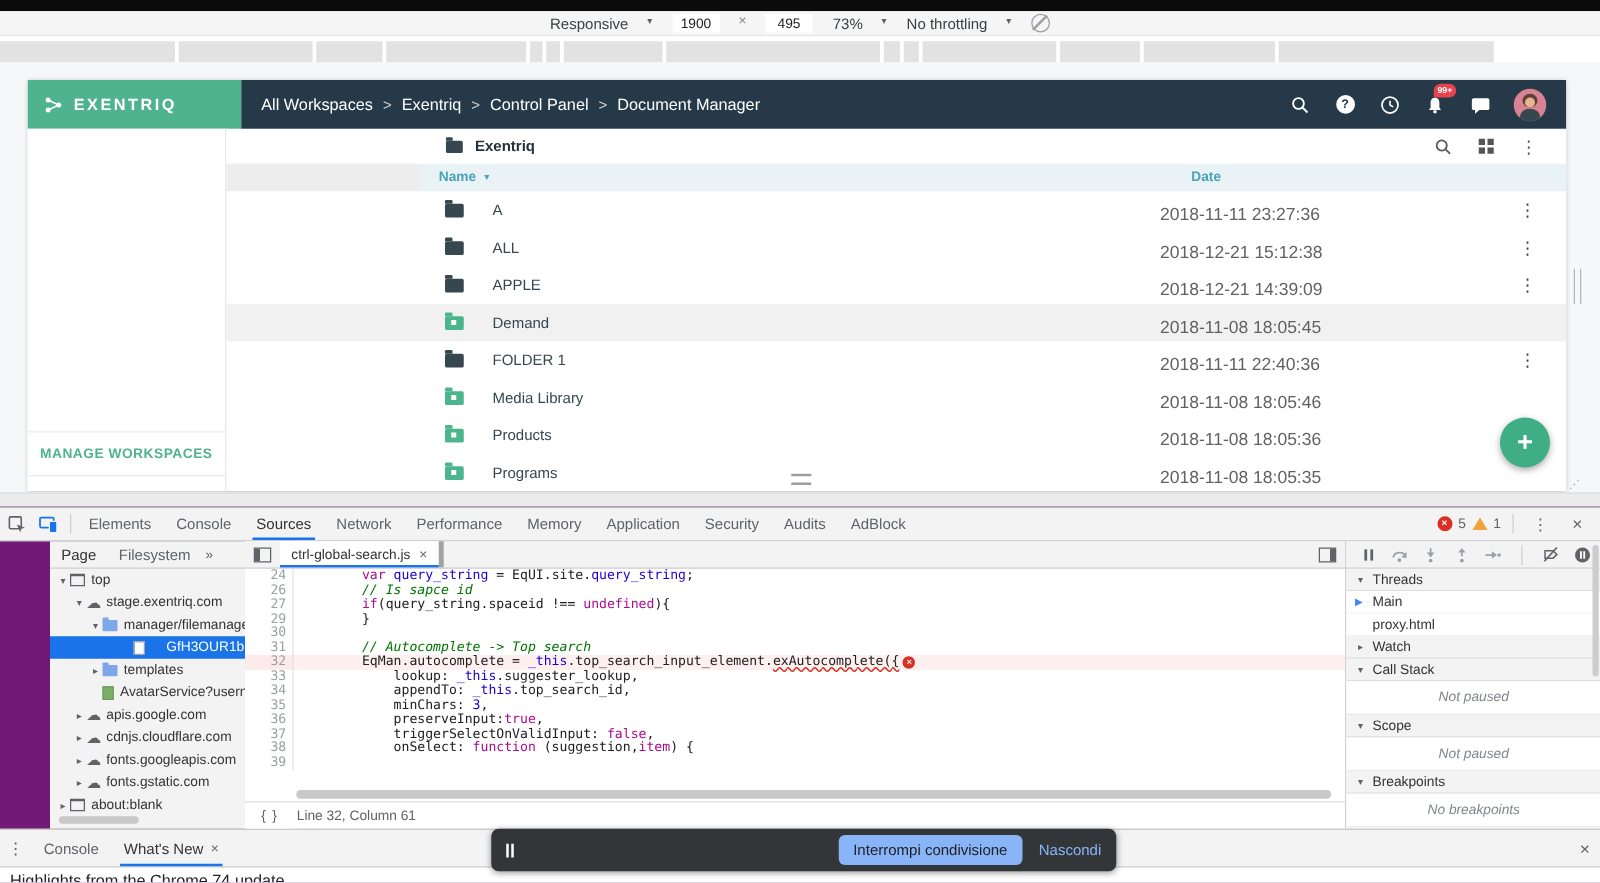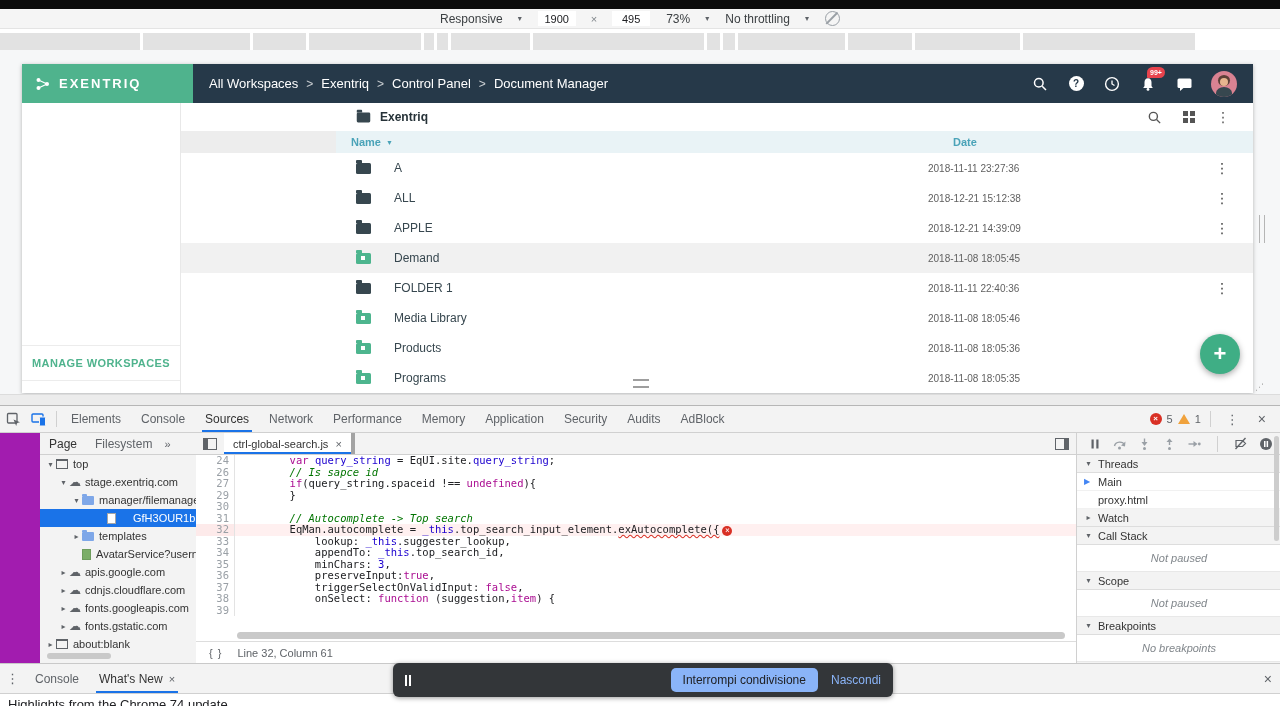--- a/index.html
+++ b/index.html
@@ -4,21 +4,21 @@
 <style>
   html,body{margin:0;padding:0;background:#fff;}
   #stage{position:relative;width:1280px;height:706px;overflow:hidden;background:#fff;
          font-family:"Liberation Sans",sans-serif;-webkit-font-smoothing:antialiased;}
 
   
   .top-black{position:absolute;left:0;top:0;width:1280px;height:9px;background:#0b0b0b;}
   .emu-bar{position:absolute;left:0;top:9px;width:1280px;height:19px;background:#f5f5f5;
            border-bottom:1px solid #e4e4e4;display:flex;align-items:center;justify-content:center;
            gap:16px;font-size:12px;color:#3c4043;}
-  .emu-item{display:flex;align-items:center;gap:15px;}
+  .emu-item{display:flex;align-items:flex-start;gap:15px;}
   .caret{font-size:8px;color:#5f6368;}
   .emu-size{width:38px;height:15px;background:#fff;border:none;text-align:center;font-size:11px;
             color:#202124;font-family:"Liberation Sans",sans-serif;padding:0;}
   .emu-x{color:#80868b;font-size:11px;}
   .rotate-icon{width:13px;height:13px;border:1.5px solid #9aa0a6;border-radius:50%;position:relative;}
   .rotate-icon::after{content:"";position:absolute;left:5px;top:-2px;width:1.5px;height:16px;
                       background:#9aa0a6;transform:rotate(45deg);}
 
   
   .viewport{position:absolute;left:0;top:29px;width:1280px;height:365px;background:#fff;overflow:hidden;}
@@ -67,35 +67,35 @@
   .fm-row.sel{background:#f1f1f1;}
   .folder-ic{width:15px;height:11px;border-radius:1.5px;position:relative;}
   .folder-ic::before{content:"";position:absolute;top:-3px;left:0;width:6px;height:3px;
                      border-radius:1px 1px 0 0;background:inherit;}
   .folder-ic.dark{background:#37474f;}
   .folder-ic.green{background:#4db58e;}
   .folder-ic.green::after{content:"";position:absolute;left:5px;top:3px;width:4px;height:4px;background:#fff;}
   .folder-ic.small{transform:scale(.9);}
   .row-folder{position:absolute;left:175px;top:10px;}
   .row-name{position:absolute;left:213px;top:8px;font-size:12px;color:#37474f;}
-  .row-date{position:absolute;left:747px;top:10px;font-size:10px;color:#616161;}
+  .row-date{position:absolute;left:747px;top:10px;font-size:14px;color:#616161;}
   .row-menu{position:absolute;right:24px;top:7px;font-size:14px;color:#424242;}
   .fab{position:absolute;right:13px;bottom:19px;width:40px;height:40px;border-radius:50%;background:#3fae85;
        color:#fff;font-size:22px;font-weight:bold;display:flex;align-items:center;justify-content:center;
        box-shadow:0 2px 6px rgba(0,0,0,.35);}
   .vp-handle{position:absolute;left:633px;top:350px;width:16px;height:5px;
              border-top:2px solid #9e9e9e;border-bottom:2px solid #9e9e9e;}
   .corner-resize{position:absolute;left:1255px;top:353px;font-size:9px;color:#9e9e9e;}
   .page-vscroll{position:absolute;left:1259px;top:186px;width:4px;height:28px;
                 border-left:1.5px solid #b5b5b5;border-right:1.5px solid #b5b5b5;}
 
   
   .resize-strip{position:absolute;left:0;top:394px;width:1280px;height:11px;background:#ececec;
                 border-top:1px solid #dcdcdc;}
-  .devtools{position:absolute;left:0;top:405px;width:1280px;height:301px;background:#a21caf;
+  .devtools{position:absolute;left:0;top:405px;width:1280px;height:301px;background:#701a75;
             border-top:1px solid #b6b6b6;font-size:12px;color:#333;}
   .dt-tabbar{position:absolute;left:0;top:0;right:0;height:26px;border-bottom:1px solid #d0d0d0;
              display:flex;align-items:center;background:#f3f3f3;}
   .dt-icon-btn{width:26px;height:24px;display:flex;align-items:center;justify-content:center;flex-shrink:0;}
   .dt-sep{width:1px;height:16px;background:#d0d0d0;margin:0 4px;flex-shrink:0;}
   .dt-tab{padding:0 10px;height:26px;line-height:26px;color:#5f6368;position:relative;white-space:nowrap;}
   .dt-tab.active{color:#333;}
   .dt-tab.active::after{content:"";position:absolute;left:7px;right:7px;bottom:0;height:2px;background:#1a73e8;}
   .dt-right{margin-left:auto;display:flex;align-items:center;gap:5px;padding-right:6px;}
   .err-ic{width:12px;height:12px;border-radius:50%;background:#d93025;color:#fff;font-size:8px;

